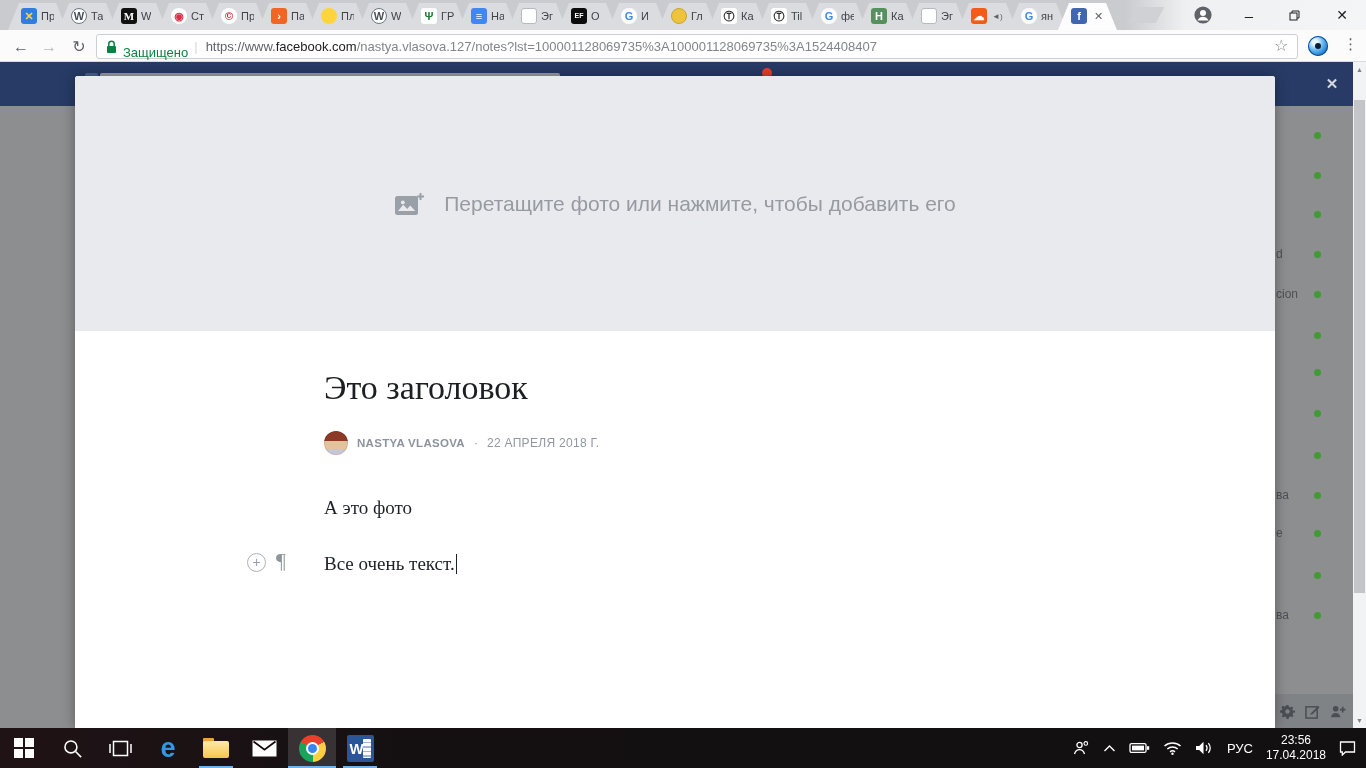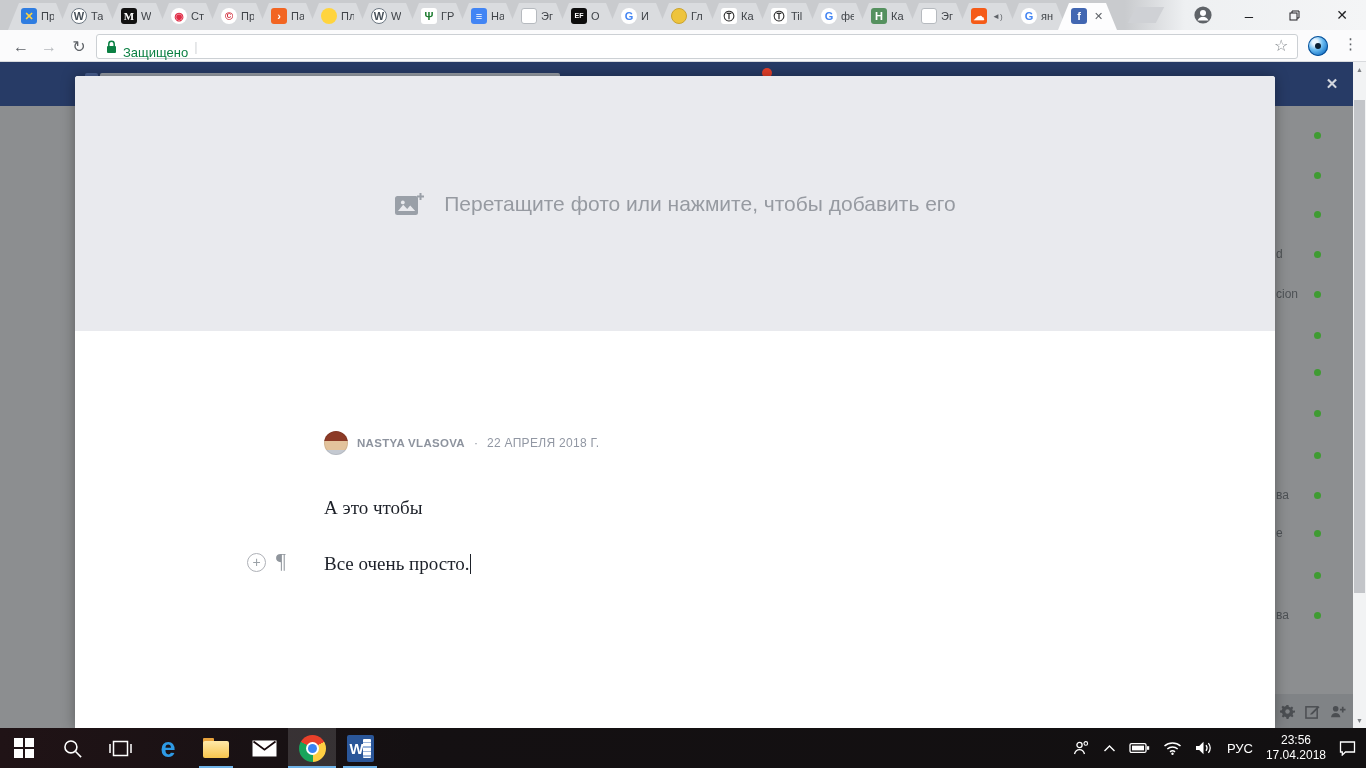--- a/index.html
+++ b/index.html
@@ -236,20 +236,21 @@
     <div class="navbtn back">←</div>
     <div class="navbtn fwd">→</div>
     <div class="navbtn reload">↻</div>
     <div class="omnibox">
       <svg width="11" height="14" viewBox="0 0 11 14">
         <path d="M2.8 6V4a2.7 2.7 0 0 1 5.4 0v2" fill="none" stroke="#0b8043" stroke-width="1.5"></path>
         <rect x="1" y="6" width="9" height="7" rx="1" fill="#0b8043"></rect>
       </svg>
       <span class="secure">Защищено</span>
       <span class="omnisep">|</span>
+      <span class="url"><span class="pre">https://www.</span><span class="dom">facebook.com</span><span class="path">/nastya.vlasova.127/notes?lst=100001128069735%3A100001128069735%3A1524408407</span></span>
     </div>
     <div class="star">☆</div>
     <div class="ext-eye"></div>
     <div class="menu3">⋮</div>
   </div>
 
   <div class="viewport">
 
     <div class="fb-navbar">
       <div class="fb-logo-sliver"></div>
@@ -296,28 +297,29 @@
     <div class="modal">
       <div class="dropzone">
         <svg width="30" height="24" viewBox="0 0 30 24">
           <rect x="1" y="4" width="23" height="19" rx="2.5" fill="#9aa0a8"></rect>
           <path d="M4 19l5.2-6.2 4 4.2 3-3.5 5 5.5z" fill="#e9eaee"></path>
           <circle cx="8.8" cy="10.4" r="1.9" fill="#e9eaee"></circle>
           <path d="M26.5 1v7M23 4.5h7" stroke="#9aa0a8" stroke-width="2"></path>
         </svg>
         <span class="dropzone-label">Перетащите фото или нажмите, чтобы добавить его</span>
       </div>
+      <div class="note-title">Это заголовок</div>
       <div class="byline">
         <div class="avatar"></div>
         <span class="byline-name">NASTYA VLASOVA</span>
         <span class="byline-sep">·</span>
         <span class="byline-date">22 АПРЕЛЯ 2018 Г.</span>
       </div>
-      <p class="para p1">А это чтобы</p>
-      <p class="para p2"><span>Все очень просто.</span><span class="caret"></span></p>
+      <p class="para p1">А это фото</p>
+      <p class="para p2"><span>Все очень текст.</span><span class="caret"></span></p>
       <div class="gutter-plus">+</div>
       <div class="gutter-pilcrow">¶</div>
     </div>
 
     <div class="scrollbar">
       <div class="sb-arrow up">▲</div>
       <div class="sb-thumb"></div>
       <div class="sb-arrow down">▼</div>
     </div>
   </div>

